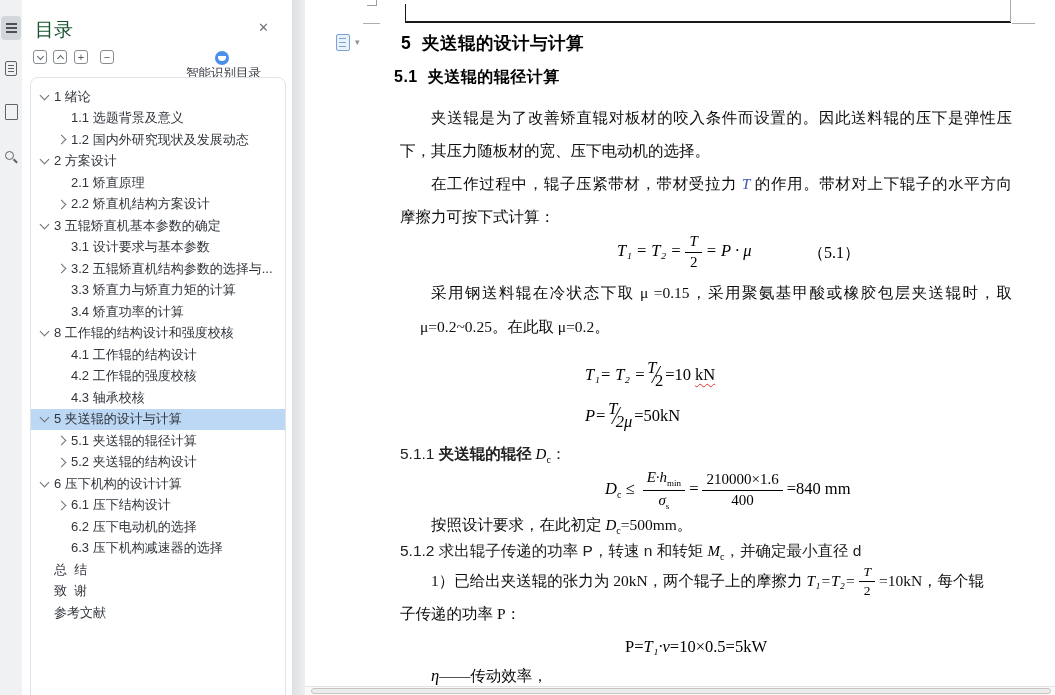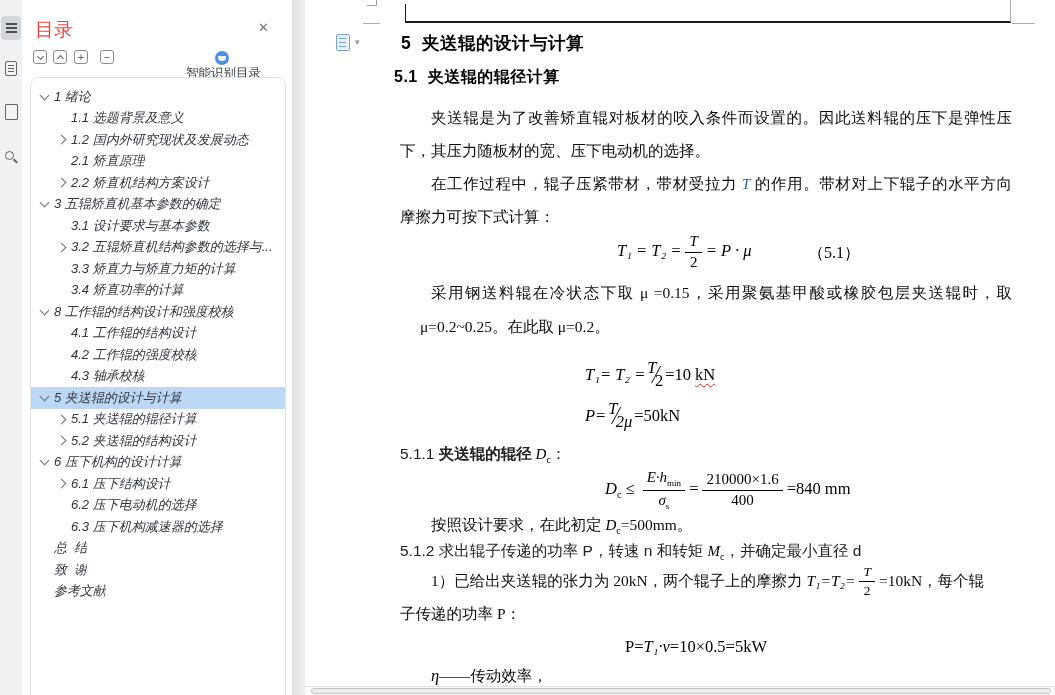--- a/index.html
+++ b/index.html
@@ -12,42 +12,42 @@
   .rail-btn.active { background:#d3d7d9; border-radius:4px; }
   .glyph-lines { width:11px; height:2px; background:#4d5156; box-shadow:0 4px 0 #4d5156, 0 8px 0 #4d5156; margin-top:-8px; }
   .glyph-note { width:12px; height:15px; border:1.3px solid #5f6368; border-radius:2px; position:relative; }
   .glyph-note::after { content:""; position:absolute; left:2px; top:3px; width:6px; height:1.2px; background:#5f6368; box-shadow:0 3px 0 #5f6368, 0 6px 0 #5f6368; }
   .glyph-rect { width:13px; height:16px; border:1.3px solid #5f6368; border-radius:1px; }
   .glyph-search { width:9px; height:9px; border:1.4px solid #5f6368; border-radius:50%; position:relative; margin:-3px 0 0 -3px; }
   .glyph-search::after { content:""; position:absolute; left:7px; top:8px; width:5px; height:1.6px; background:#5f6368; transform:rotate(45deg); }
 
   
   .sidebar { position:absolute; left:22px; top:0; width:270px; height:695px; background:#fff; }
-  .sb-title { position:absolute; left:13px; top:17px; font-size:19px; color:#ef4444; }
+  .sb-title { position:absolute; left:13px; top:17px; font-size:19px; color:#14532d; }
   .sb-close { position:absolute; left:236px; top:20px; font-size:13px; color:#70767c; cursor:pointer; }
   .sq-btn { position:absolute; top:50px; width:14px; height:14px; border:1px solid #888d92; border-radius:3px; display:flex; align-items:center; justify-content:center; font-size:11px; color:#555a60; line-height:1; }
   .chev { width:5px; height:5px; border-right:1.4px solid #5c6artificial;}
   .chev, .tchev { border-color:#5c6267; }
   .chev { border-right:1.4px solid #5c6267; border-bottom:1.4px solid #5c6267; }
   .chev.d { transform:rotate(45deg); margin-top:-2px; }
   .chev.u { transform:rotate(225deg); margin-top:2px; }
   .ai-btn { position:absolute; left:164px; top:51px; display:flex; align-items:center; cursor:pointer;flex-direction:column; }
   .ai-dot { width:14px; height:14px; border-radius:50%; background:#4a8fe8; position:relative; margin-right:4px; }
   .ai-dot::after { content:""; position:absolute; left:3px; top:5px; width:8px; height:5px; background:#fff; border-radius:0 0 6px 6px; }
   .ai-label { font-size:12.5px; color:#363b41; }
 
   .toc-box { position:absolute; left:8px; top:77px; width:256px; height:640px; border:1px solid #e0e3e7; border-radius:8px; padding-top:8px; overflow:hidden; background:#fff; }
   .trow { display:flex; align-items:center; height:21.5px; padding-left:10px; font-size:13px; color:#30353c; white-space:pre; overflow:hidden; }
   .trow.l2 { padding-left:27px; }
   .trow.sel { background:#bdd8f4; }
   .tchev { flex:0 0 auto; width:7px; height:7px; margin-right:6px; }
   .tchev.d { border-right:1.6px solid #6a7076; border-bottom:1.6px solid #6a7076; transform:rotate(45deg); margin-top:-3px; }
   .tchev.r { border-right:1.6px solid #6a7076; border-bottom:1.6px solid #6a7076; transform:rotate(-45deg); }
   .tchev.none { border:none; }
-  .tt { overflow:hidden;font-style:italic; }
+  .tt { overflow:hidden; }
 
   
   .divider { position:absolute; left:292px; top:0; width:13px; height:695px; background:linear-gradient(to right,#dde0e2,#edeff0); }
 
   
   .doc { position:absolute; left:305px; top:0; width:750px; height:695px; background:#fff; }
   .art { position:absolute; background:#1a1a1a; }
   .art.gray { background:#a8adb2; }
   .art-bracket { position:absolute; left:62px; top:-4px; width:10px; height:10px; border:1px solid #9aa0a5; border-left:none; }
 
@@ -114,20 +114,21 @@
 
   <div class="ai-btn">
     <span class="ai-dot"></span>
     <span class="ai-label">智能识别目录</span>
   </div>
 
   <div class="toc-box">
     <div class="trow l1"><span class="tchev d"></span><span class="tt">1 绪论</span></div>
     <div class="trow l2"><span class="tchev none"></span><span class="tt">1.1 选题背景及意义</span></div>
     <div class="trow l2"><span class="tchev r"></span><span class="tt">1.2 国内外研究现状及发展动态</span></div>
+    <div class="trow l1"><span class="tchev d"></span><span class="tt">2 方案设计</span></div>
     <div class="trow l2"><span class="tchev none"></span><span class="tt">2.1 矫直原理</span></div>
     <div class="trow l2"><span class="tchev r"></span><span class="tt">2.2 矫直机结构方案设计</span></div>
     <div class="trow l1"><span class="tchev d"></span><span class="tt">3 五辊矫直机基本参数的确定</span></div>
     <div class="trow l2"><span class="tchev none"></span><span class="tt">3.1 设计要求与基本参数</span></div>
     <div class="trow l2"><span class="tchev r"></span><span class="tt">3.2 五辊矫直机结构参数的选择与...</span></div>
     <div class="trow l2"><span class="tchev none"></span><span class="tt">3.3 矫直力与矫直力矩的计算</span></div>
     <div class="trow l2"><span class="tchev none"></span><span class="tt">3.4 矫直功率的计算</span></div>
     <div class="trow l1"><span class="tchev d"></span><span class="tt">8 工作辊的结构设计和强度校核</span></div>
     <div class="trow l2"><span class="tchev none"></span><span class="tt">4.1 工作辊的结构设计</span></div>
     <div class="trow l2"><span class="tchev none"></span><span class="tt">4.2 工作辊的强度校核</span></div>

